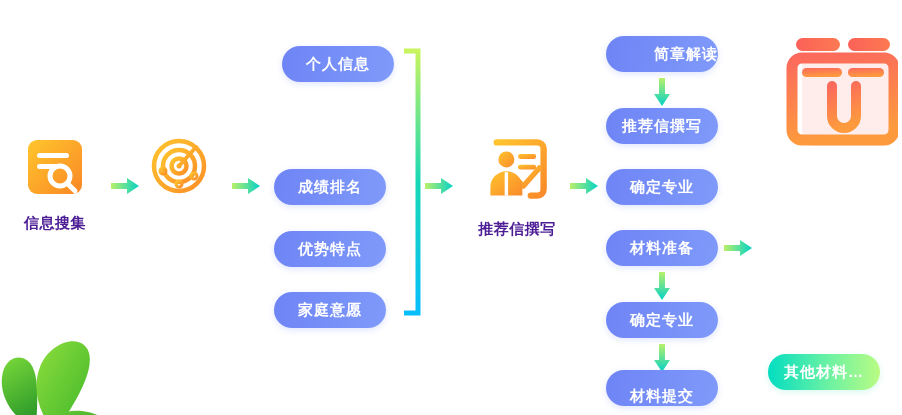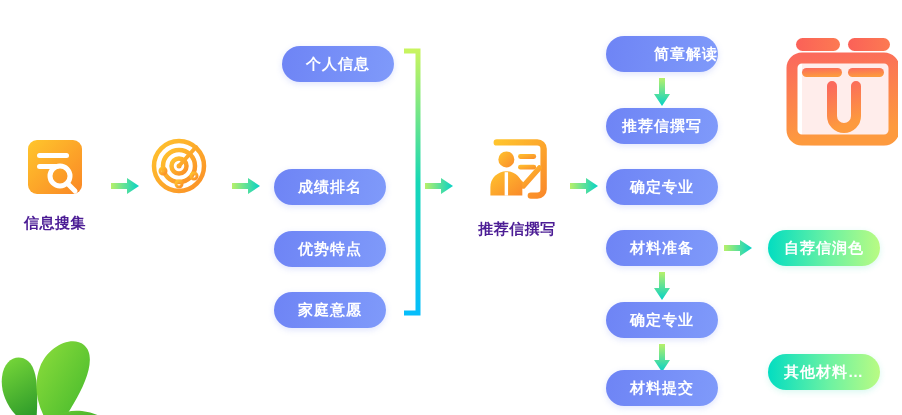--- a/index.html
+++ b/index.html
@@ -236,28 +236,25 @@
   </svg>
 
   <div class="pill blue" style="left:606px;top:302px;">
       <span>确定专业</span>
     </div>
 
   <svg class="varrow" style="left:654px;top:344px;" viewBox="0 0 16 28">
     <path d="M5 0 h6 v16 h5 l-8 12 l-8 -12 h5 z" fill="url(#arrV)"></path>
   </svg>
 
-  <div class="pill blue" style="left:606px;top:370px;">
+  <div class="pill blue" style="left:606px;top:370px;align-items:flex-end;">
       <span>材料提交</span>
     </div>
 
   <svg class="harrow" style="left:724px;top:240px;" viewBox="0 0 28 16">
     <path d="M0 5 h16 v-5 l12 8 l-12 8 v-5 h-16 z" fill="url(#arrH)"></path>
   </svg>
 
-  <div class="pill green" style="left:768px;top:230px;">
-      <span>自荐信润色</span>
-    </div>
   <div class="pill green" style="left:768px;top:354px;">
       <span>其他材料…</span>
     </div>
 
 </div>
 
 </body></html>

